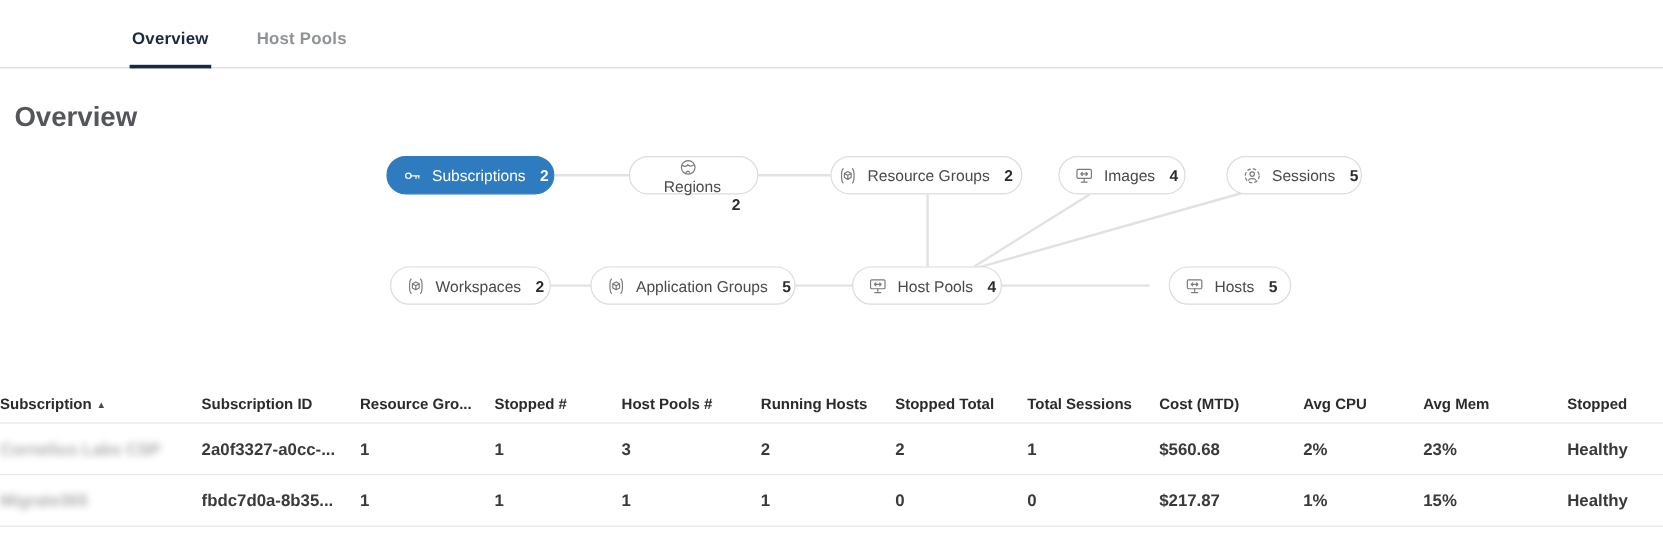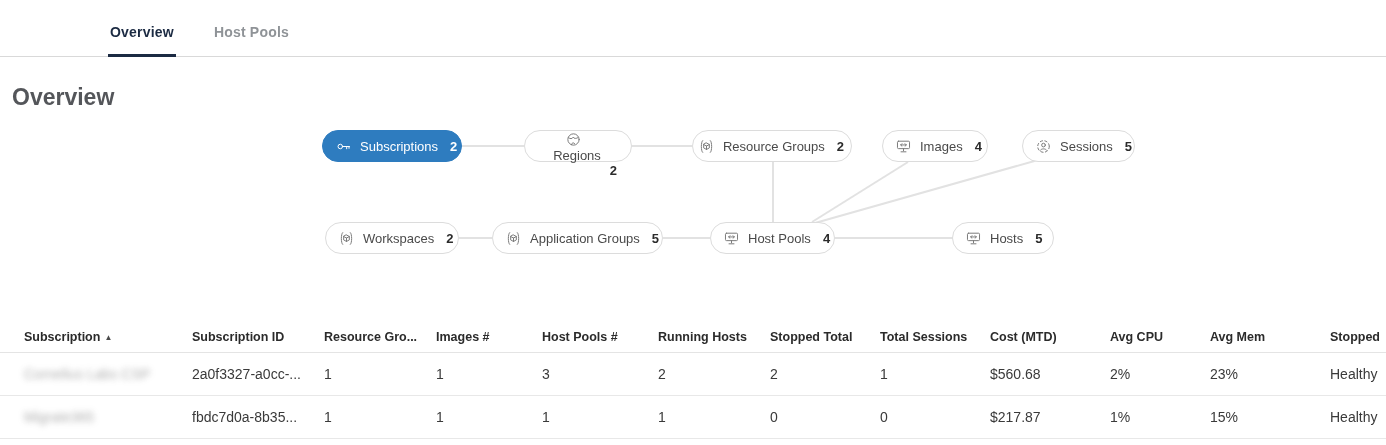--- a/index.html
+++ b/index.html
@@ -35,32 +35,32 @@
   .pill.active .picon svg { stroke:#fff; }
 
   .n0 { left:322px; top:12px;  width:140px; }
   .n1 { left:524px; top:12px;  width:108px;flex-direction:column; }
   .n2 { left:692px; top:12px;  width:160px;justify-content:center; }
   .n3 { left:882px; top:12px;  width:106px; }
   .n4 { left:1022px; top:12px; width:113px; }
   .n5 { left:325px; top:104px; width:134px; }
   .n6 { left:492px; top:104px; width:171px; }
   .n7 { left:710px; top:104px; width:125px; }
-  .n8 { left:952px; top:104px; width:102px; }
+  .n8 { left:974px; top:104px; width:102px; }
 
   
   .table { margin-top:54px; }
-  .trow { display:grid; padding-left:24px;
+  .trow { display:grid; 
     grid-template-columns:168px 132px 112px 106px 116px 112px 110px 110px 120px 100px 120px 1fr;
     align-items:center; }
   .thead { height:31px; border-bottom:1px solid #e4e4e4; }
   .thead .hcell { font-size:12.5px; font-weight:700; color:#2b2b2b; white-space:nowrap;
     cursor:pointer; }
   .sort-arrow { font-size:8px; color:#4a4a4a; margin-left:4px; vertical-align:1px; }
-  .tbody-row { height:43px; border-bottom:1px solid #e8e8e8; cursor:pointer; }
+  .tbody-row { height:43px; border-bottom:1px solid #e8e8e8; cursor:pointer;font-weight:bold; }
   .tbody-row .cell { font-size:14px; color:#3a3a3a; white-space:nowrap; overflow:hidden; }
   .cell.redacted { filter:blur(3px); opacity:.55; color:#6a6a6a; }
 </style>
 </head>
 <body>
 
 <div class="tabbar">
   <div class="tab active">Overview</div>
   <div class="tab">Host Pools</div>
 </div>
@@ -183,21 +183,21 @@
 </div>
 
 <div class="table">
 
   <div class="trow thead">
     <div class="hcell">
       <span>Subscription</span><span class="sort-arrow">▲</span>
     </div>
     <div class="hcell">Subscription ID</div>
     <div class="hcell">Resource Gro...</div>
-    <div class="hcell">Images #</div>
+    <div class="hcell">Stopped #</div>
     <div class="hcell">Host Pools #</div>
     <div class="hcell">Running Hosts</div>
     <div class="hcell">Stopped Total</div>
     <div class="hcell">Total Sessions</div>
     <div class="hcell">Cost (MTD)</div>
     <div class="hcell">Avg CPU</div>
     <div class="hcell">Avg Mem</div>
     <div class="hcell">Stopped</div>
   </div>
 

